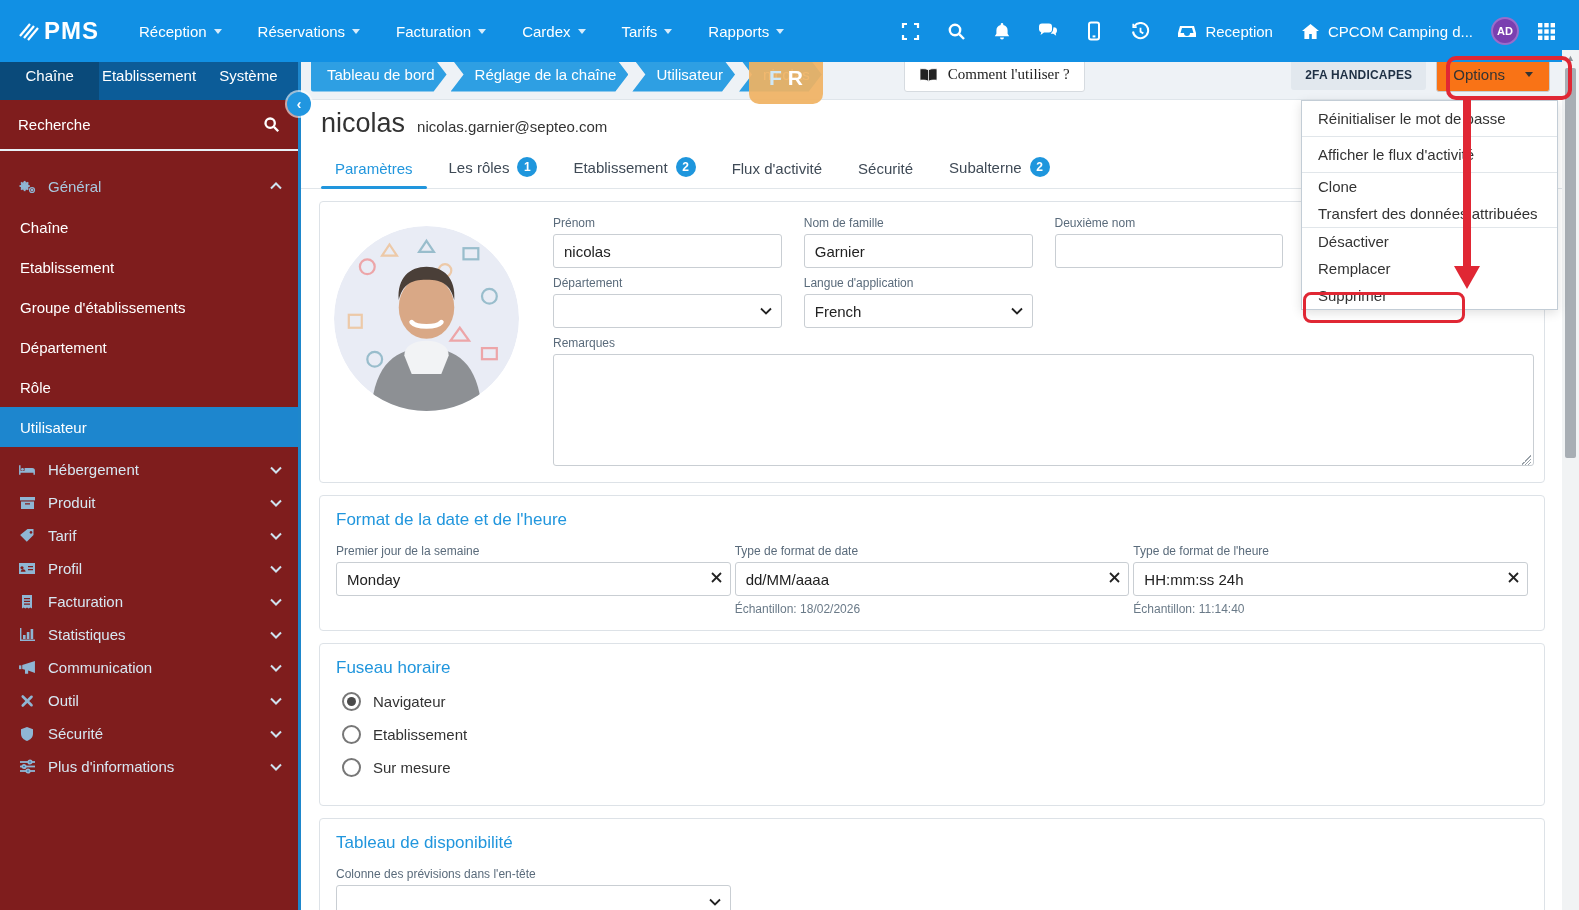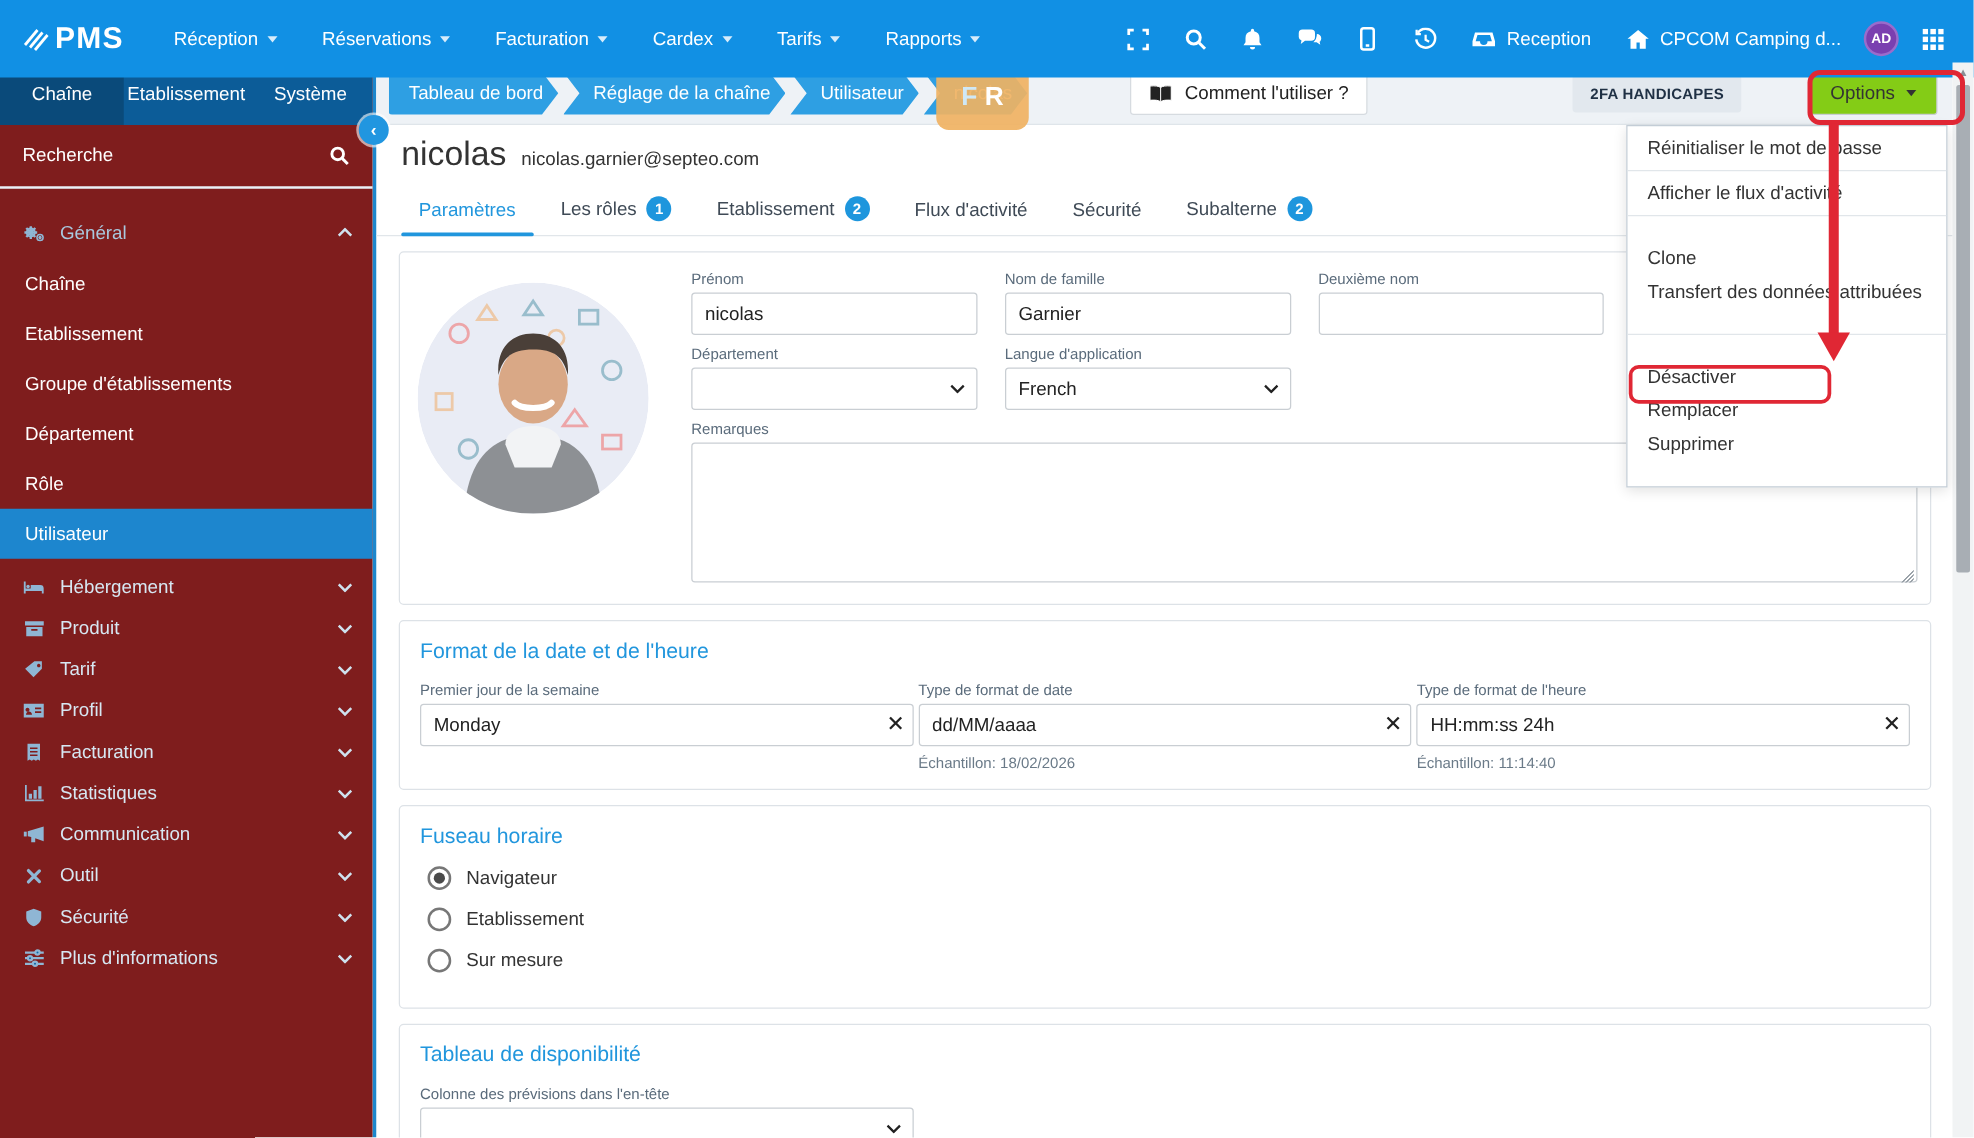--- a/index.html
+++ b/index.html
@@ -40,24 +40,24 @@
 
   
   .content { position:absolute; left:298px; top:50px; width:1264px; height:860px; background:#fff; border-left:3px solid #1e87cc; z-index:10; }
   .content-header { height:50px; background:#eef2f6; border-bottom:1px solid #dfe5ea; display:flex; align-items:center; padding:0 12px 0 10px; position:relative; }
   .breadcrumb { display:flex; }
   .crumb { height:34px; line-height:34px; background:#2e9fe3; color:#fff; font-size:15px; padding:0 12px 0 24px; margin-right:4px;
            clip-path:polygon(0 0, calc(100% - 13px) 0, 100% 50%, calc(100% - 13px) 100%, 0 100%, 13px 50%); cursor:pointer; white-space:nowrap; }
   .crumb.first { clip-path:polygon(0 0, calc(100% - 13px) 0, 100% 50%, calc(100% - 13px) 100%, 0 100%); padding-left:16px; border-radius:3px 0 0 3px; }
   .fr-badge { position:absolute; left:448px; top:1px; width:74px; height:53px; background:rgba(240,178,98,0.92); border-radius:10px; display:flex; align-items:center; justify-content:center; gap:6px; font-size:21px; font-weight:bold; z-index:5; cursor:pointer; }
   .fr-badge .f { color:#cfe8f6; } .fr-badge .r { color:#fff; }
-  .help-btn { margin-left:78px; height:33px; background:#fff; border:1px solid #d6dbe0; border-radius:3px; display:flex; align-items:center; gap:10px; padding:16px 14px; font-size:15px; color:#222; cursor:pointer; }
+  .help-btn { margin-left:78px; height:33px; background:#fff; border:1px solid #d6dbe0; border-radius:3px; display:flex; align-items:center; gap:10px; padding:16px 14px; font-size:15px; color:#222; cursor:pointer;font-family:Liberation Serif, serif; }
   .header-right { margin-left:auto; display:flex; align-items:center; gap:10px; }
   .badge-2fa { background:#e2e8ee; color:#1f3044; font-size:12px; font-weight:bold; padding:8px 14px; border-radius:3px; letter-spacing:.2px; }
-  .options-btn { height:34px; background:#84cc16; border:1px solid #c8cdd2; border-radius:3px; display:flex; align-items:center; gap:9px; padding:0 16px; font-size:15px; color:#333; cursor:pointer;margin-left:44px; }
+  .options-btn { height:34px; background:#f97316; border:1px solid #c8cdd2; border-radius:3px; display:flex; align-items:center; gap:20px; padding:0 16px; font-size:15px; color:#333; cursor:pointer; }
   .options-btn .caret-down { border-top-color:#333; }
 
   .collapse-btn { position:absolute; left:287px; top:92px; width:24px; height:24px; border-radius:50%; background:#2196e0; color:#fff; display:flex; align-items:center; justify-content:center; font-size:14px; font-weight:bold; z-index:40; cursor:pointer; box-shadow:0 0 0 2px rgba(255,255,255,.6); }
 
   .content-body { padding:6px 0 0 0; }
   .page-title-row { padding:2px 0 0 20px; display:flex; align-items:baseline; gap:12px; }
   .page-title { font-size:27px; color:#333; }
   .page-subtitle { font-size:15px; color:#333; }
   .page-tabs { display:flex; align-items:flex-end; gap:8px; padding:10px 0 0 20px; border-bottom:1px solid #e1e6ea; }
   .ptab { display:flex; align-items:center; gap:8px; font-size:15px; color:#3f4a56; padding:8px 14px 11px 14px; cursor:pointer; position:relative; }
@@ -95,21 +95,21 @@
 
   .avail-field { width:395px; }
 
   
   .scrollbar { position:absolute; right:0; top:50px; width:17px; height:860px; background:#f1f3f4; z-index:45; }
   .sc-up { height:16px; display:flex; align-items:center; justify-content:center; color:#8a9096; font-size:9px; cursor:pointer; }
   .sc-thumb { position:absolute; left:3px; top:18px; width:11px; height:390px; background:#a8aeb4; border-radius:2px; cursor:pointer; }
 
   
   .dropdown { position:absolute; left:1301px; top:100px; width:257px; background:#fff; border:1px solid #c3cdd6; box-shadow:0 3px 10px rgba(0,0,0,.12); z-index:50; }
-  .dd-group { padding:20px 0; }
+  .dd-group { padding:0 0; }
   .dd-group + .dd-group { border-top:1px solid #e1e6ea; }
   .dd-group.single { padding:8px 0; }
   .dd-item { font-size:15px; color:#333; padding:4px 16px; line-height:19px; cursor:pointer; white-space:nowrap; }
   .dd-group.single .dd-item { padding:0 16px; }
 
   
   .anno { position:absolute; z-index:60; pointer-events:none; }
   .anno-options-rect { left:1446px; top:56px; width:126px; height:44px; border:4px solid #e02734; border-radius:10px; }
   .anno-arrow-bar { left:1463px; top:99px; width:8px; height:168px; background:#e02734; }
   .anno-arrow-head { left:1454px; top:266px; width:0; height:0; border-left:13px solid transparent; border-right:13px solid transparent; border-top:23px solid #e02734; }

